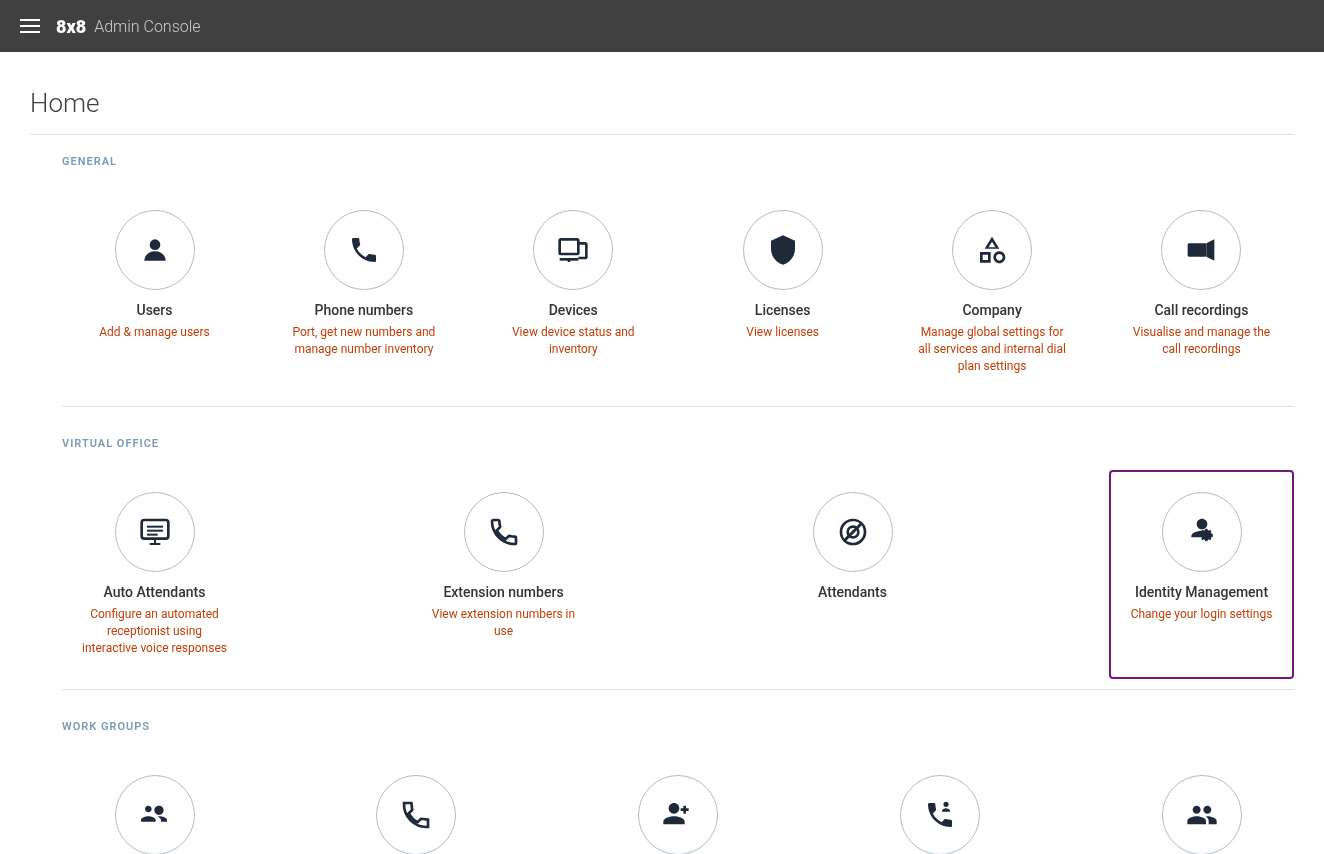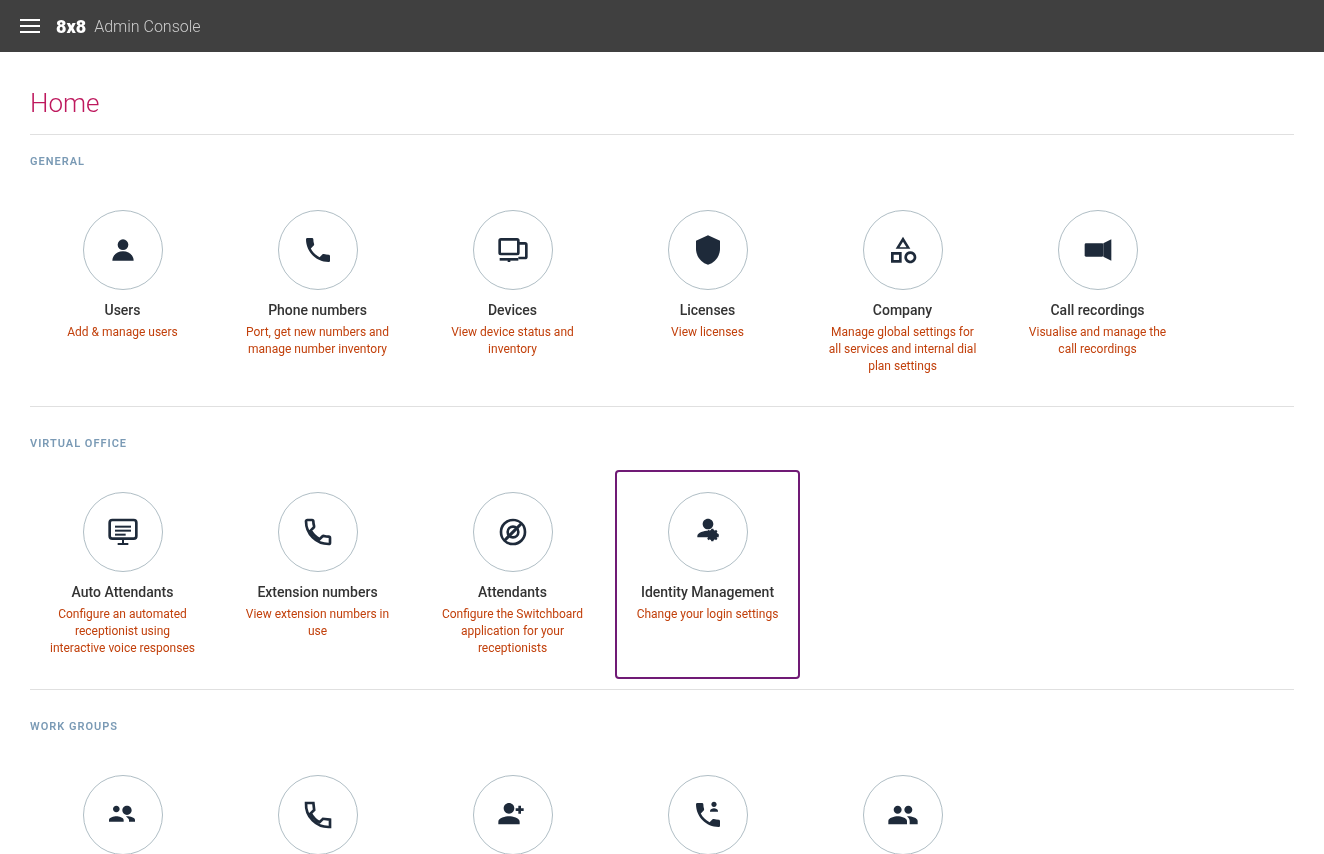--- a/index.html
+++ b/index.html
@@ -17,29 +17,29 @@
     .header-menu-icon {
       display: flex; flex-direction: column; gap: 4px; cursor: pointer; margin-right: 16px;
     }
     .header-menu-icon span { display: block; width: 20px; height: 2px; background: #fff; }
     .header-brand { font-size: 18px; font-weight: 700; color: #fff; }
     .header-brand strong { color: #fff; }
     .header-title { font-size: 16px; color: #ccc; margin-left: 8px; font-weight: 300; }
 
     
     .page { padding: 20px 30px; }
-    .page-title { font-size: 26px; font-weight: 300; color: #be185d; padding: 16px 0; border-bottom: 1px solid #e0e0e0; margin-bottom: 20px; }
-
-    
-    .section { margin-bottom: 30px; }
+    .page-title { font-size: 26px; font-weight: 300; color: #404040; padding: 16px 0; border-bottom: 1px solid #e0e0e0; margin-bottom: 20px; }
+
+    
+    .section { margin-bottom: 30px; margin-left: 32px; }
     .section-label { font-size: 11px; font-weight: 600; color: #7a9ab5; letter-spacing: 1px; text-transform: uppercase; margin-bottom: 20px; }
     .section-divider { border: none; border-top: 1px solid #e0e0e0; margin: 10px 0 20px 0; }
 
     
-    .grid { display: flex; flex-wrap: wrap; gap: 10px; }
+    .grid { display: flex; flex-wrap: wrap; gap: 10px; justify-content: space-between; }
     .grid-item {
       display: flex; flex-direction: column; align-items: center;
       width: 185px; padding: 20px 15px; cursor: pointer; border: 2px solid transparent;
       border-radius: 4px; text-align: center;
     }
     .grid-item.highlighted { border: 2px solid #701a75; }
 
     
     .icon-circle {
       width: 80px; height: 80px; border-radius: 50%; border: 1.5px solid #b0bec5;
@@ -164,21 +164,20 @@
             <div class="item-desc">View extension numbers in use</div>
           </div>
           <div class="grid-item">
             <div class="icon-circle">
               <svg viewBox="0 0 24 24">
                 <circle cx="12" cy="12" r="4" fill="none" stroke="#1e2a3a" stroke-width="2"></circle>
                 <path d="M12 2a10 10 0 100 20A10 10 0 0012 2zm0 2c1.85 0 3.55.5 5 1.38L5.38 17C4.5 15.55 4 13.85 4 12c0-4.41 3.59-8 8-8zm0 16c-1.85 0-3.55-.5-5-1.38l11.62-11.62C19.5 8.45 20 10.15 20 12c0 4.41-3.59 8-8 8z" fill="#1e2a3a"></path>
               </svg>
             </div>
             <div class="item-title">Attendants</div>
-            <div class="item-desc">Configure the Switchboard application for your receptionists</div>
           </div>
           <div class="grid-item highlighted">
             <div class="icon-circle">
               <svg viewBox="0 0 24 24">
                 <path d="M12 2C9.79 2 8 3.79 8 6s1.79 4 4 4 4-1.79 4-4-1.79-4-4-4zm0 9c-2.67 0-8 1.34-8 4v1h16v-1c0-2.66-5.33-4-8-4z"></path>
                 <path d="M20 14.5v-1l-1-.3c-.1-.3-.3-.6-.5-.9l.6-.8-1.1-1.1-.8.6c-.3-.2-.6-.4-.9-.5L16 9.5h-1.5l-.3 1c-.3.1-.6.3-.9.5l-.8-.6-1.1 1.1.6.8c-.2.3-.4.6-.5.9l-1 .3v1.5l1 .3c.1.3.3.6.5.9l-.6.8 1.1 1.1.8-.6c.3.2.6.4.9.5l.3 1H16l.3-1c.3-.1.6-.3.9-.5l.8.6 1.1-1.1-.6-.8c.2-.3.4-.6.5-.9l1-.3z"></path>
               </svg>
             </div>
             <div class="item-title">Identity Management</div>
             <div class="item-desc">Change your login settings</div>

